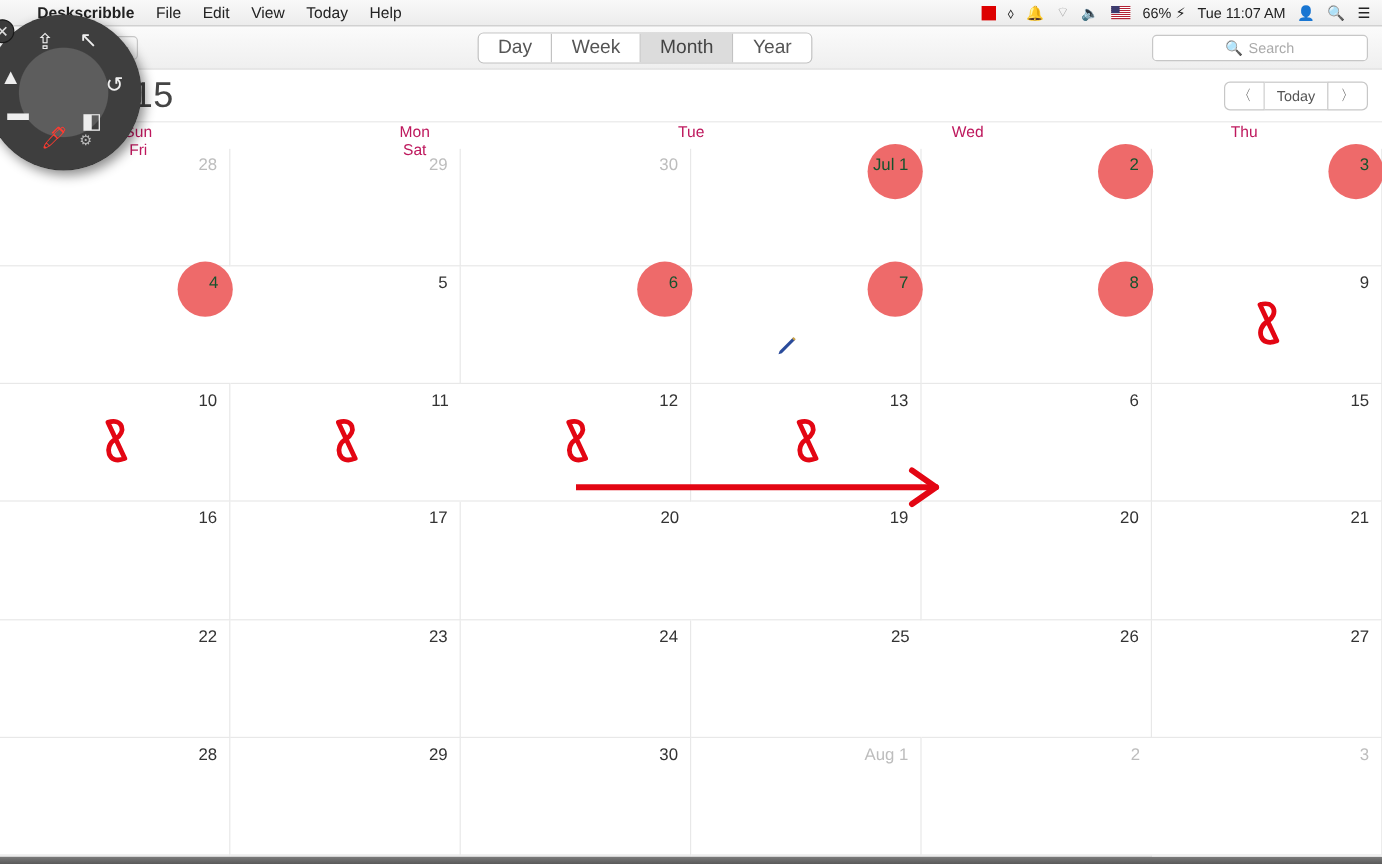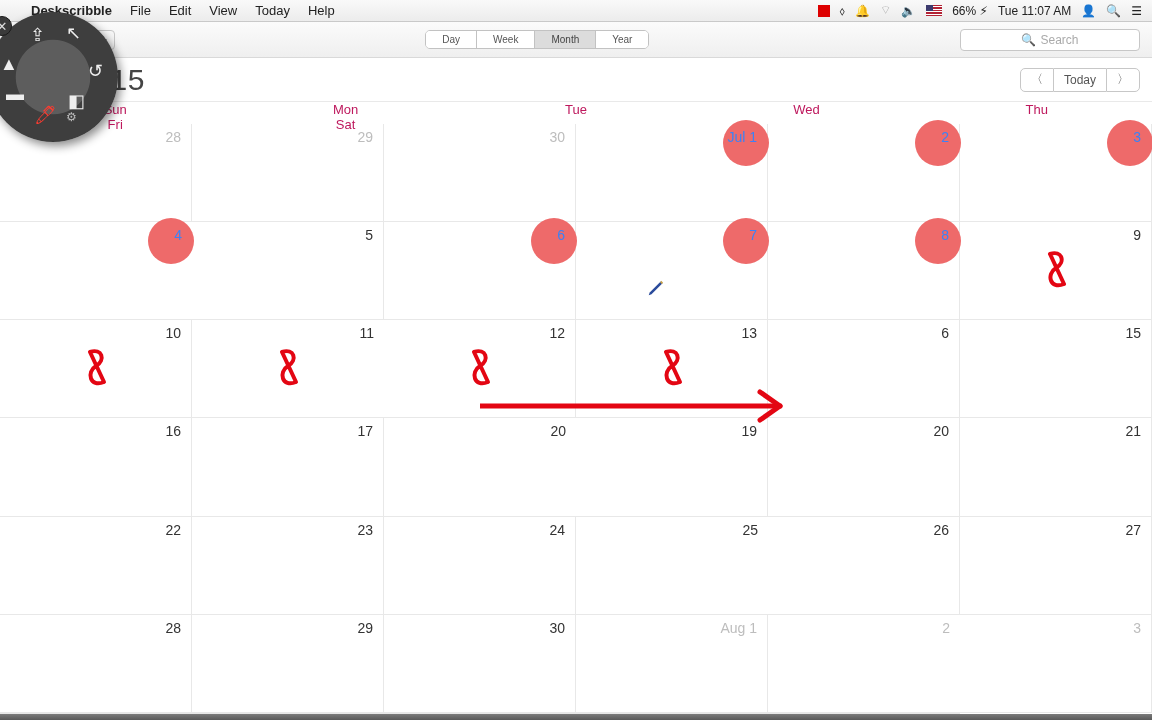--- a/index.html
+++ b/index.html
@@ -19,21 +19,21 @@
   .redSq { width:12px; height:12px; background:#d00; }
   
   .window { position:absolute; top:22px; left:0; right:0; bottom:6px; background:#fff; }
   .toolbar { height:36px; border-bottom:1px solid #d9d9d9;
              display:flex; align-items:center; padding:0 12px; gap:8px;
              background:linear-gradient(#fbfbfb,#efefef); font-size:12px; }
   .toolbar .pill { border:1px solid #c7c7c7; color:#777; border-radius:4px; padding:2px 8px; }
   .toolbar .plus { width:22px; height:20px; border:1px solid #c7c7c7; border-radius:4px;
                    display:flex; align-items:center; justify-content:center; color:#888; }
   .view-seg { margin:0 auto; display:flex; border:1px solid #c2c2c2; border-radius:5px; overflow:hidden; }
-  .view-seg button { border:none; background:#fff; color:#555; font-size:10px; padding:3px 16px; border-right:1px solid #c2c2c2; }
+  .view-seg button { border:none; background:#fff; color:#555; font-size:16px; padding:3px 16px; border-right:1px solid #c2c2c2; }
   .view-seg button:last-child { border-right:none; }
   .view-seg button.active { background:#dcdcdc; color:#444; }
   .search { width:180px; height:22px; border:1px solid #c7c7c7; border-radius:4px;
             background:#fff; display:flex; align-items:center; justify-content:center; color:#aaa; gap:4px; font-size:12px; }
   
   .subhead { height:44px; display:flex; align-items:center; justify-content:space-between;
              padding:0 12px; border-bottom:1px solid #e9e9e9; }
   .monthTitle { font-size:30px; font-weight:300; color:#444; letter-spacing:.5px; }
   .nav { display:flex; gap:0; }
   .nav button { height:24px; border:1px solid #c7c7c7; background:#fff; color:#555;
@@ -49,21 +49,21 @@
           height:calc(100% - 36px - 44px - 22px); }
   .cell { border-right:1px solid #e8e8e8; border-bottom:1px solid #e8e8e8; position:relative;
           font-size:14px; color:#333; }
   .cell:nth-child(7n) { border-right:none; }
   .cell .num { position:absolute; top:5px; right:10px; }
   .cell.other .num { color:#bdbdbd; }
   
   .circle { position:absolute; width:46px; height:46px; border-radius:50%;
             background:#ee6a6a; top:-4px; right:-2px; z-index:0; }
   .cell .num, .cell .mark { z-index:1; }
-  .cell.has-circle .num { color:#3b82f6; }
+  .cell.has-circle .num { color:#14532d; }
   
   .mark { position:absolute; top:28px; left:50%; transform:translateX(-50%);
           width:28px; height:40px; }
   .mark svg path { stroke:#e30613; stroke-width:4; fill:none; stroke-linecap:round; stroke-linejoin:round; }
   
   .arrow { position:absolute; pointer-events:none; z-index:5; }
   .arrow line, .arrow path { stroke:#e30613; stroke-width:5; fill:none; stroke-linecap:round; }
   
   .pencil { position:absolute; width:22px; height:22px; z-index:20; pointer-events:none; }
   

